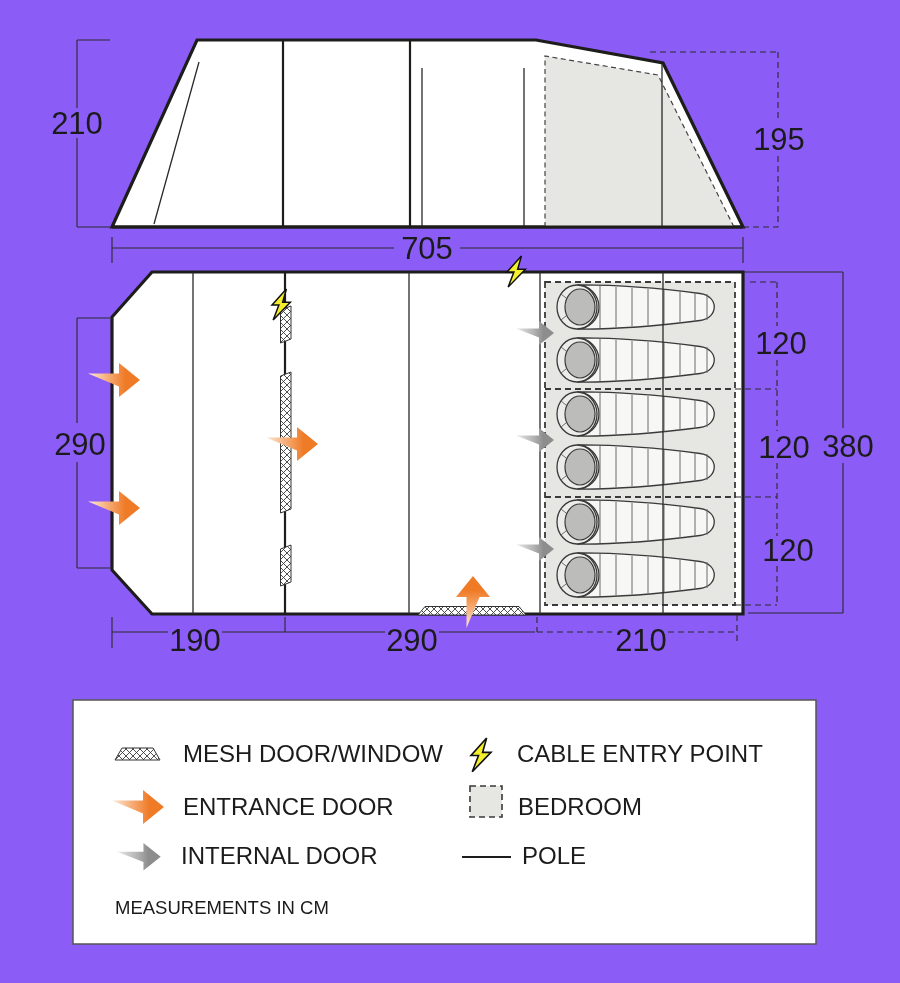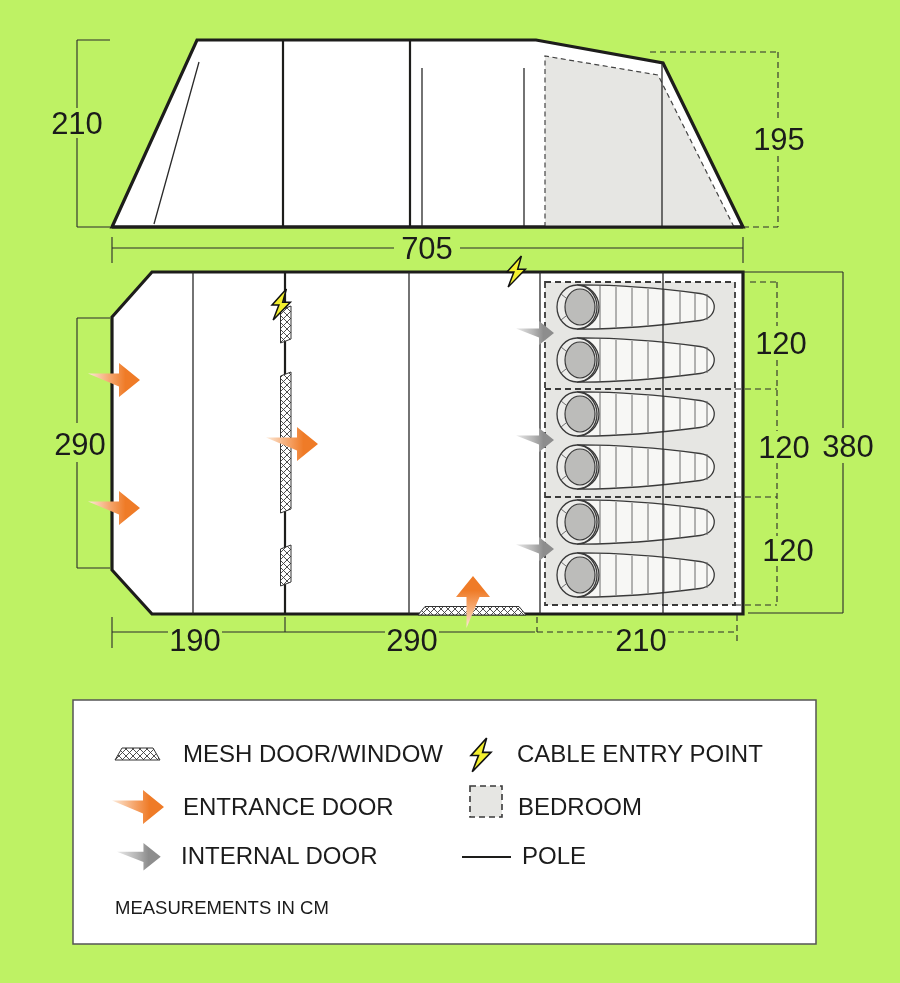--- a/index.html
+++ b/index.html
@@ -1,16 +1,16 @@
 <!DOCTYPE html>
 <html style="--entrance-arrow: #ef7b27; --internal-arrow: #8d8d8d; --cable-bolt: #f3ef2e; --bedroom-fill: #e6e6e3; --line: #1d1d1b;"><head>
 <meta charset="utf-8">
 <style>
   html,body{margin:0;padding:0;background:#ffffff;}
-  .canvas{position:relative;width:900px;height:983px;background:#bef264;overflow:hidden;
+  .canvas{position:relative;width:900px;height:983px;background:#8b5cf6;overflow:hidden;
           font-family:"Liberation Sans", sans-serif;}
   svg text{font-family:"Liberation Sans", sans-serif;}
   .dim-text{font-size:31px;fill:#1b1b1b;}
   .legend-text{font-size:24px;fill:#1b1b1b;}
   .note-text{font-size:18.5px;fill:#1b1b1b;}
   .wall{fill:#ffffff;stroke:var(--line,#1d1d1b);stroke-width:3.2;stroke-linejoin:miter;}
   .thin{stroke:#2a2a2a;stroke-width:1.3;fill:none;}
   .mid{stroke:#1d1d1b;stroke-width:2.2;fill:none;}
   .dim{stroke:#2b2b2b;stroke-width:1.1;fill:none;}
   .dimdash{stroke:#2b2b2b;stroke-width:1.1;fill:none;stroke-dasharray:6 4;}

